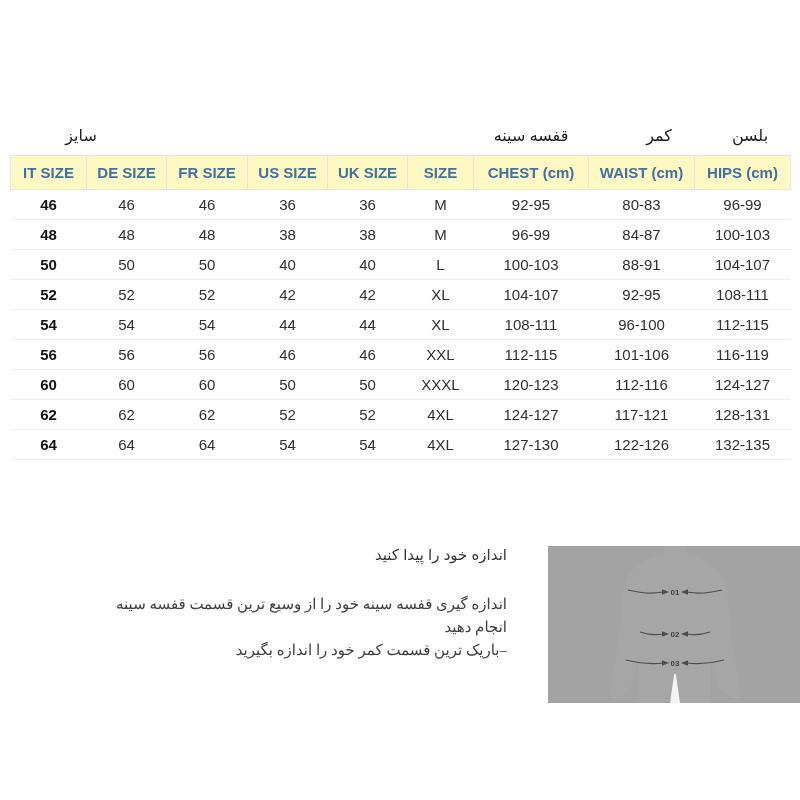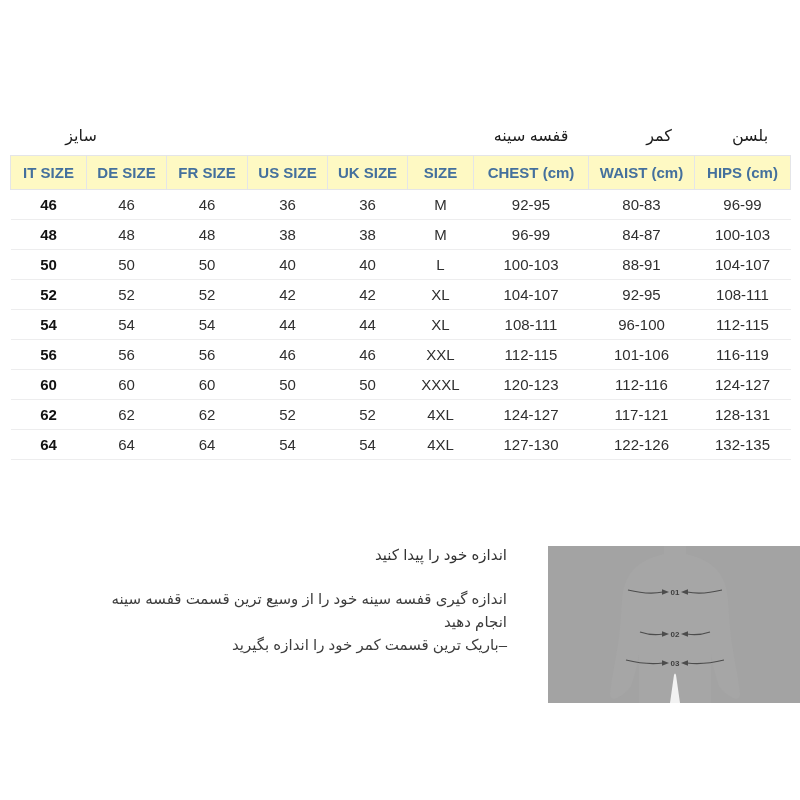--- a/index.html
+++ b/index.html
@@ -19,22 +19,22 @@
     table-layout:fixed;}
   table.size-chart th{height:33px;font-size:15px;font-weight:bold;color:#44709d;
     background:#fef9c3;border:1px solid #e4e5e8;text-align:center;padding:0;}
   table.size-chart td{height:29px;font-size:15px;color:#2f2f2f;text-align:center;
     border-bottom:1px solid #ededee;padding:0;}
   table.size-chart td:first-child{font-weight:bold;color:#121212;}
 
   
   .instructions{position:absolute;left:40px;top:544px;width:467px;direction:rtl;
     text-align:right;color:#3d3d3d;}
-  .instructions .title{font-size:15px;line-height:22px;margin:0 0 21px 0;color:#333;}
-  .instructions p{font-size:15px;line-height:23px;margin:0;white-space:pre-line;}
+  .instructions .title{font-size:15px;line-height:22px;margin:0 0 27px 0;color:#333;}
+  .instructions p{font-size:15px;line-height:23px;margin:0;white-space:pre-line;font-family:Liberation Serif, serif;}
 
   
   .figure-box{position:absolute;left:548px;top:546px;width:272px;height:157px;
     background:#a3a3a3;}
   .figure-box svg{display:block;}
 </style>
 </head>
 <body>
 
 <div class="sheet">

